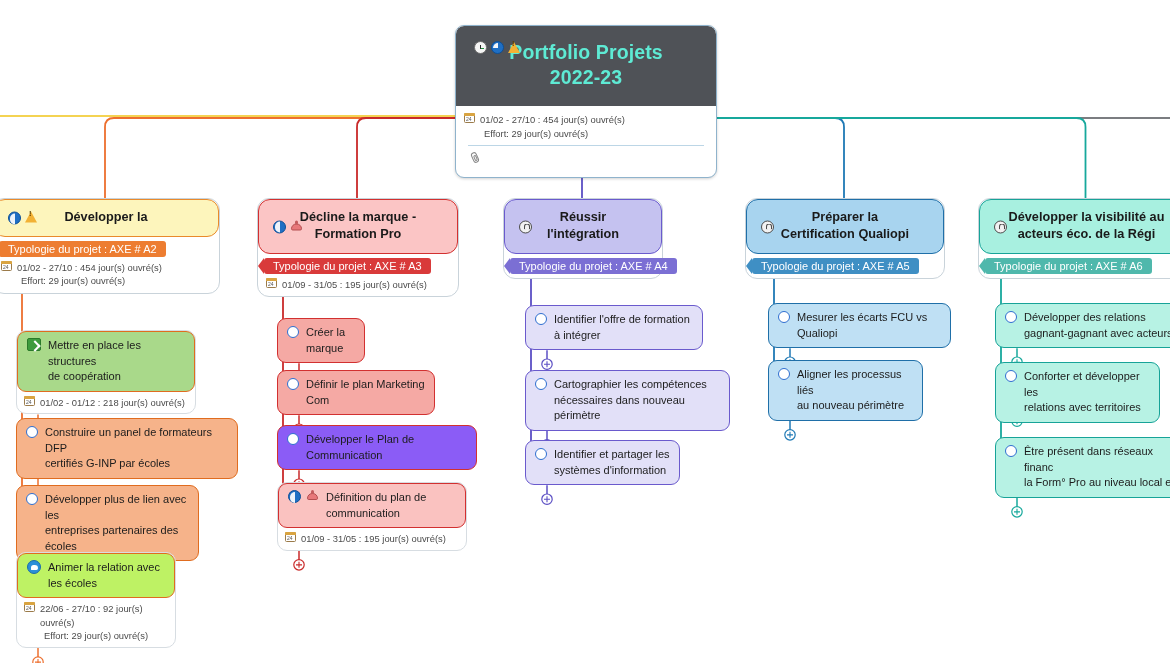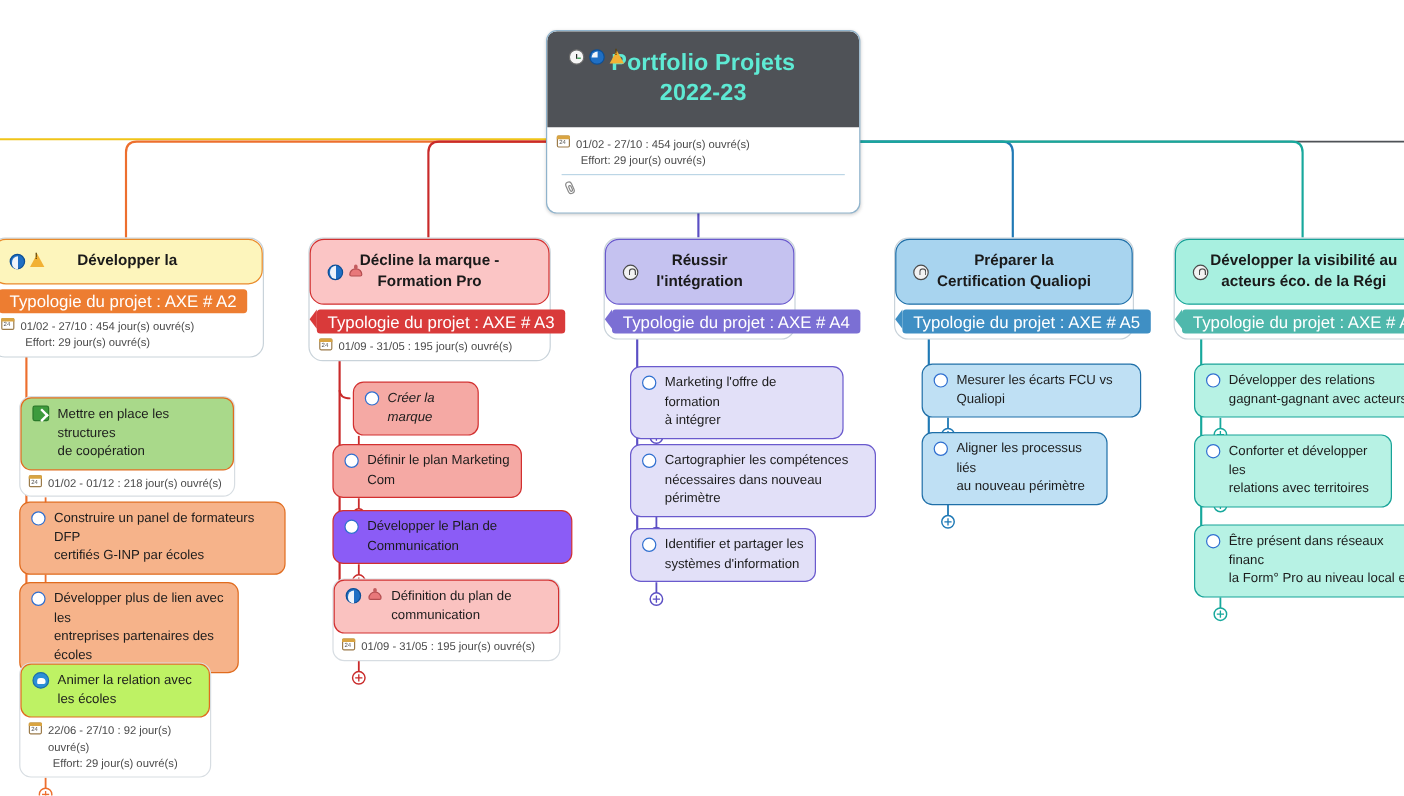--- a/index.html
+++ b/index.html
@@ -34,21 +34,21 @@
     position:absolute;border-radius:12px;border:1px solid #c9d3da;background:#fff;
   }
   .branch-head{
     border-radius:12px;border:1.6px solid #000;text-align:center;
     padding:9px 8px 10px 8px;font-weight:bold;font-size:12.7px;line-height:1.35;
     position:relative;color:#1a1a1a;
   }
   .branch-icons{position:absolute;left:14px;top:50%;transform:translateY(-50%);display:flex;gap:4px;}
   .typobadge{
     display:inline-block;position:relative;margin:4px 0 0 6px;
-    padding:1.5px 9px 2px 9px;border-radius:3px;font-size:14px;color:#fff;
+    padding:1.5px 9px 2px 9px;border-radius:3px;font-size:11px;color:#fff;
     white-space:nowrap;font-weight:normal;
   }
   .typobadge::before{
     content:"";position:absolute;left:-6px;top:0;width:0;height:0;
     border-top:8.5px solid transparent;border-bottom:8.5px solid transparent;
   }
   .branch-meta{padding:3px 6px 5px 8px;}
 
   
   .sub{position:absolute;}
@@ -331,21 +331,21 @@
      </span>
      <div class="branch-meta">
         <div class="inforow">
             <span class="cal">
               <span>24</span>
             </span>
             <span class="txt">01/09 - 31/05 : 195 jour(s) ouvré(s)</span>
           </div>
 
      </div></div>
-      <div class="sub" style="left: 294px; top: 318px; width: 105px; font-style: italic;">
+      <div class="sub" style="left: 277px; top: 318px; width: 88px;">
         <div class="sub-box" style="background:#f5a9a4;border-color:#d23030;">
          <span style="display:flex;gap:5px;flex:0 0 auto;">
             <span class="ico circ"></span>
           </span>
          <span class="sub-text">
            <span>Créer la marque</span>
            
          </span>
        </div>
       </div>
@@ -406,21 +406,21 @@
      <span class="typobadge" style="background:#7b6fd4;">Typologie du projet : AXE # A4
        <i style="position:absolute;left:-6px;top:0;width:0;height:0;border-top:8.5px solid transparent;border-bottom:8.5px solid transparent;border-right:6px solid #7b6fd4;"></i>
      </span>
      <div style="height:4px"></div></div>
       <div class="sub" style="left: 525px; top: 305px; width: 178px;">
         <div class="sub-box" style="background:#e2e0f8;border-color:#6a5acd;">
          <span style="display:flex;gap:5px;flex:0 0 auto;">
             <span class="ico circ"></span>
           </span>
          <span class="sub-text">
-           <span>Marketing l'offre de formation</span>
+           <span>Identifier l'offre de formation</span>
            <br><span>à intégrer</span>
          </span>
        </div>
       </div>
       <div class="sub" style="left: 525px; top: 370px; width: 205px;">
         <div class="sub-box" style="background:#e2e0f8;border-color:#6a5acd;">
          <span style="display:flex;gap:5px;flex:0 0 auto;">
             <span class="ico circ"></span>
           </span>
          <span class="sub-text">

